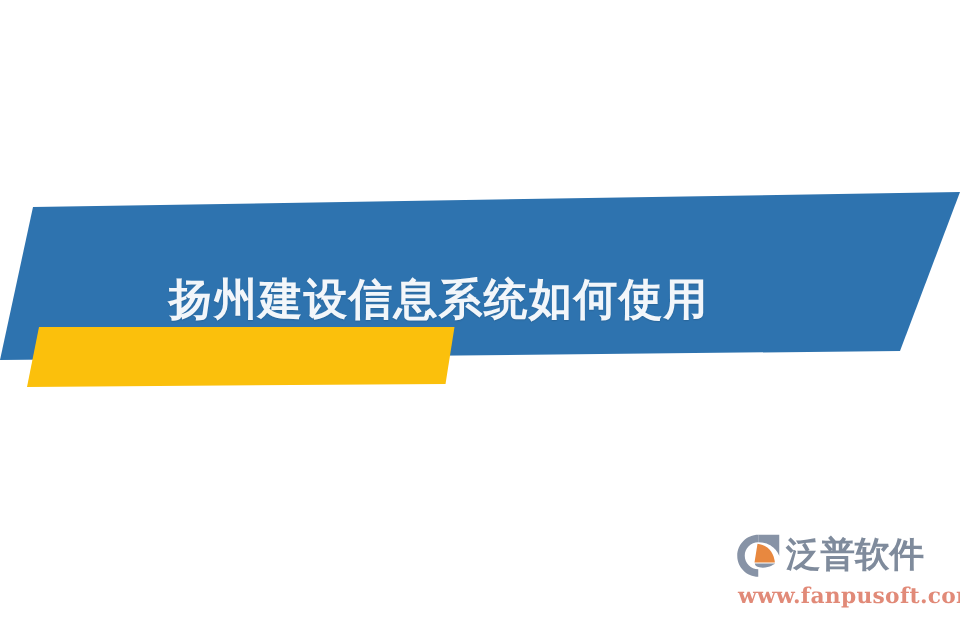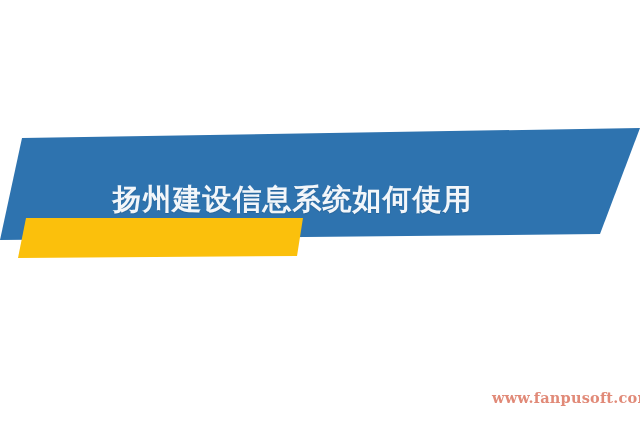--- a/index.html
+++ b/index.html
@@ -131,16 +131,27 @@
   <div class="banner-title">扬州建设信息系统如何使用</div>
 
   <div class="banner-yellow">
     <svg width="330" height="46" viewBox="0 0 330 46" xmlns="http://www.w3.org/2000/svg">
       <polygon points="26,2 303,2 297,40 18,42" fill="#FBC00C"></polygon>
     </svg>
   </div>
 
 
   <div class="logo">
+    <div class="logo-row">
+      <span class="logo-mark">
+        <svg width="31" height="31" viewBox="0 0 31 31" xmlns="http://www.w3.org/2000/svg">
+          <path d="M15.5 1.5 C7.8 1.5 1.5 7.8 1.5 15.5 C1.5 23.2 7.8 29.5 15.5 29.5 L15.5 24.5 C10.6 24.5 6.5 20.4 6.5 15.5 C6.5 10.6 10.6 6.5 15.5 6.5 Z" fill="#8793A6"></path>
+          <path d="M15.5 1.5 L29.5 1.5 L29.5 15.5 C29.5 15.5 26.5 6.5 15.5 6.5 Z" fill="#8793A6"></path>
+          <path d="M15.0 7.5 C22.5 8.4 26.0 14.0 26.6 20.0 L13.0 20.0 C13.0 20.0 14.2 12.4 15.0 7.5 Z" fill="#E8883F"></path>
+          <path d="M13.2 20.6 L26.7 20.6 C26.7 20.6 22.0 24.4 16.2 23.2 C14.4 22.8 13.2 21.8 13.2 20.6 Z" fill="#8793A6"></path>
+        </svg>
+      </span>
+      <span class="logo-cn">泛普软件</span>
+    </div>
     <div class="logo-url">www.fanpusoft.com</div>
   </div>
 
 </div>
 
 </body></html>

